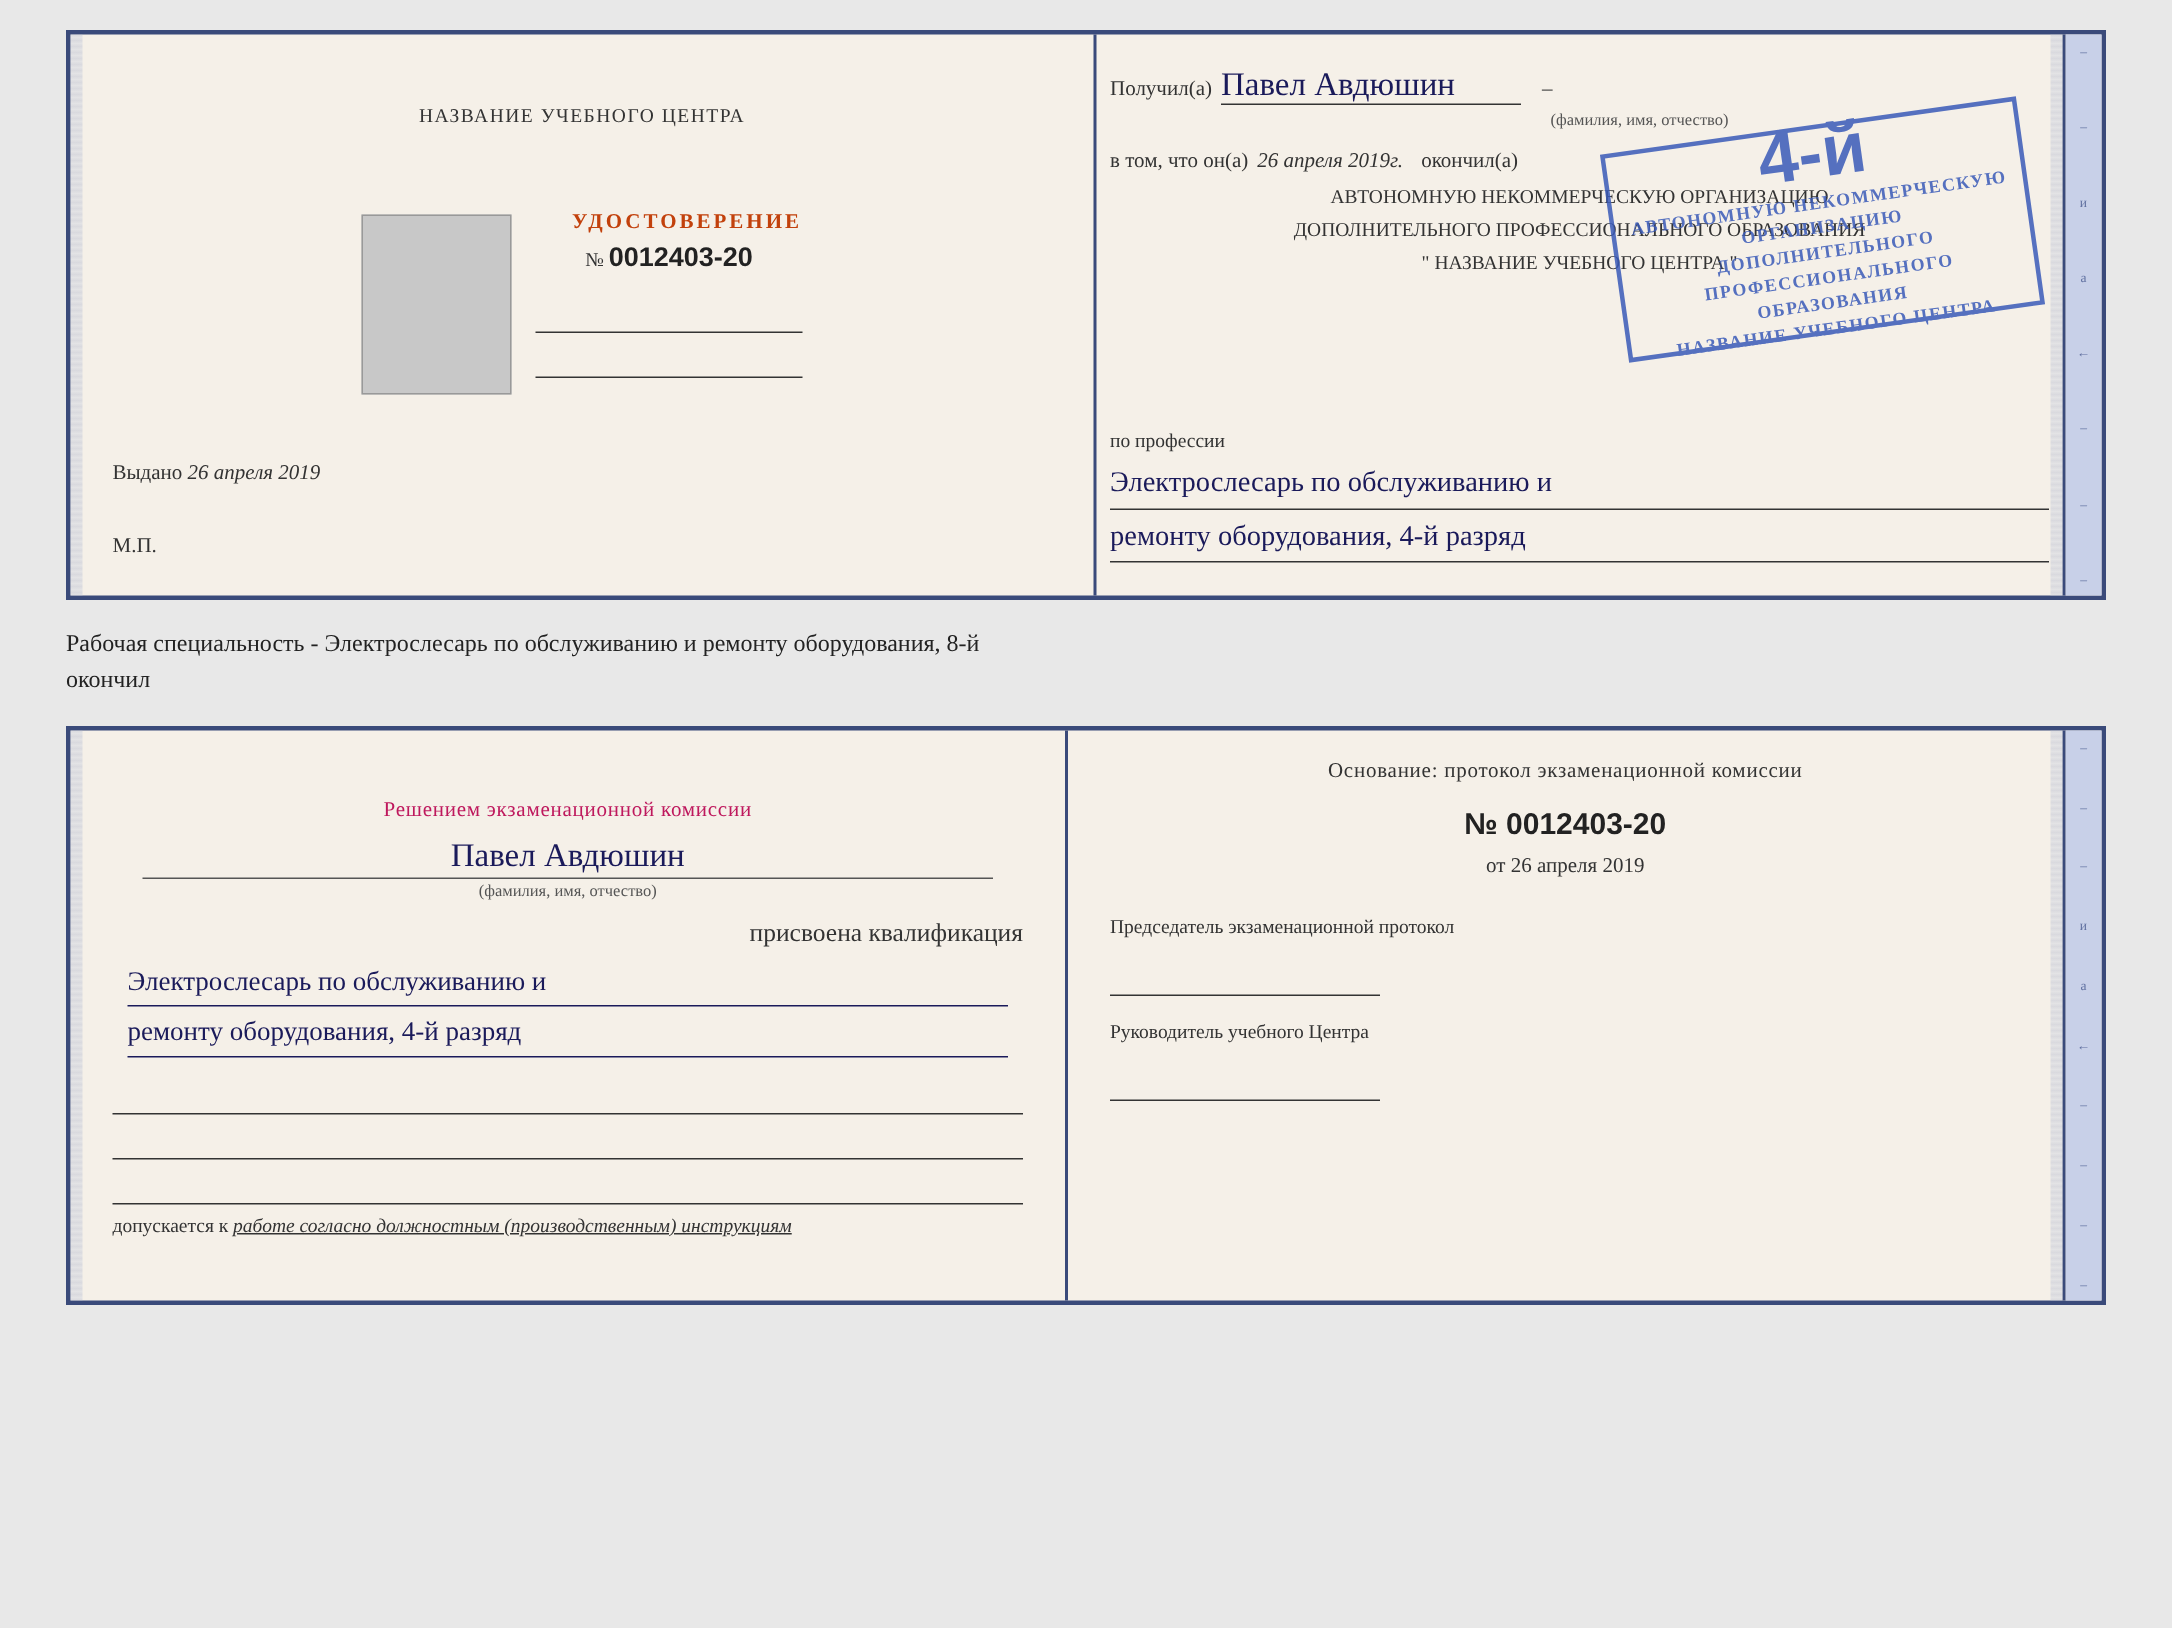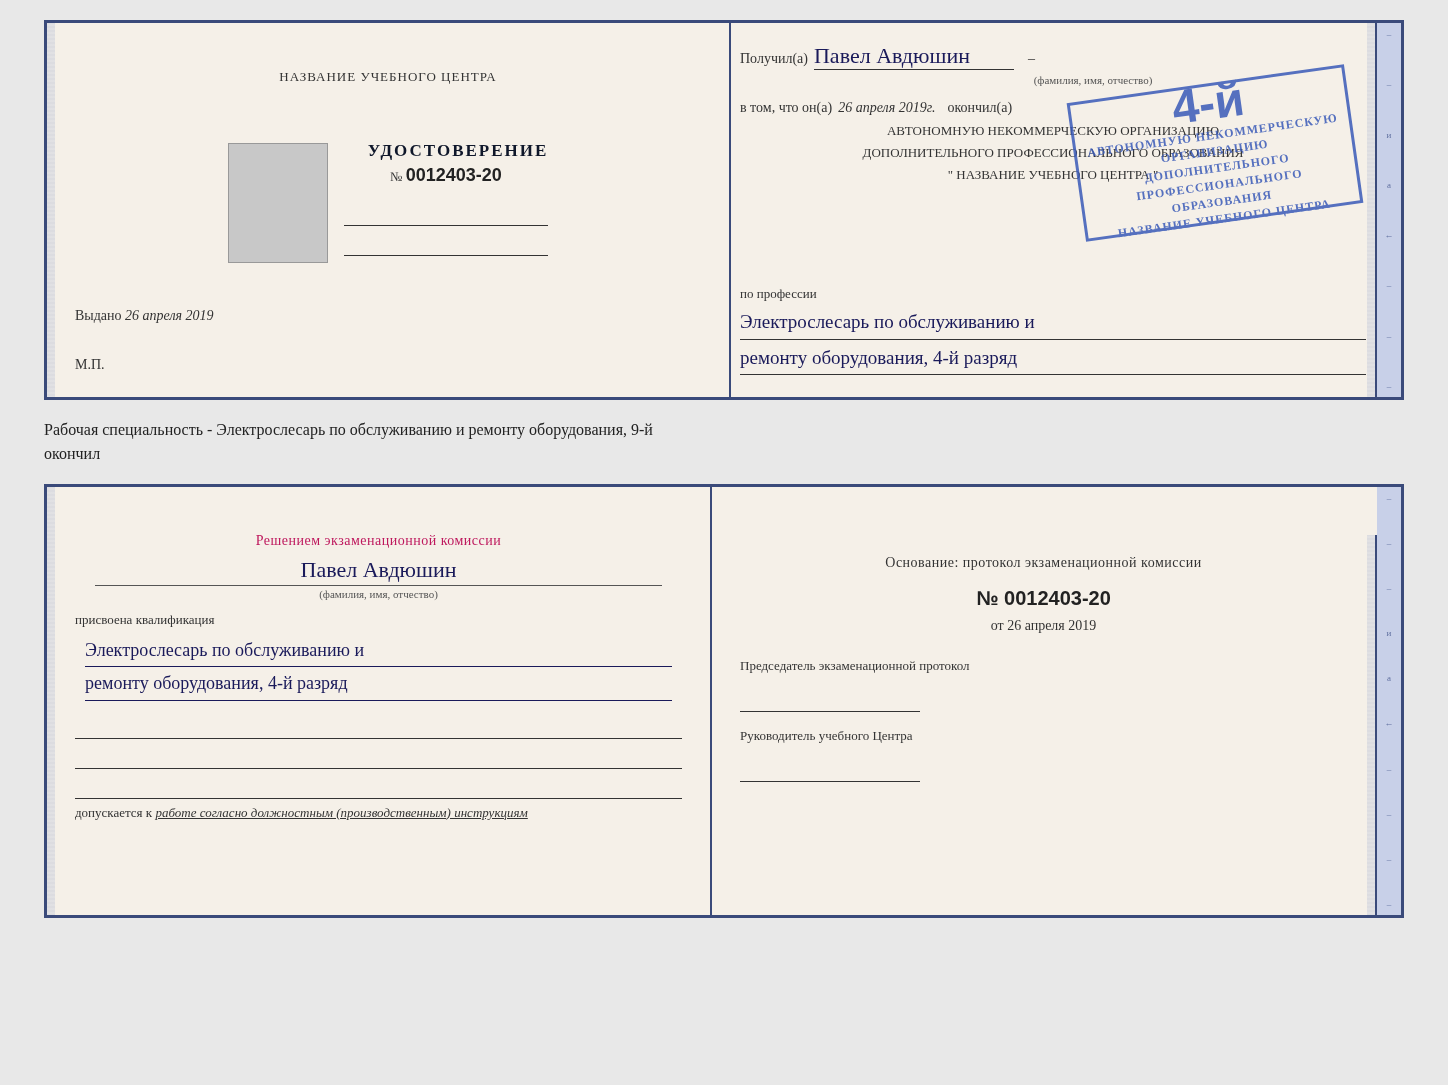--- a/index.html
+++ b/index.html
@@ -76,24 +76,24 @@
       border: 1px solid #999;
       margin: 10px 0;
     }
 
     .cert-title {
       text-align: center;
       margin: 8px 0;
     }
 
     .cert-title .word-udost {
-      font-size: 17px;
+      font-size: 14px;
       font-weight: bold;
       letter-spacing: 2px;
-      color: #0f172a;
+      color: #c2410c;
       margin-left: 24px;
     }
 
     .cert-number {
       font-size: 18px;
       font-weight: bold;
       color: #222;
       font-family: Arial, sans-serif;
     }
 
@@ -239,21 +239,20 @@
     }
 
     .bottom-left {
       min-height: 380px;
       padding: 20px 28px;
     }
 
     .bottom-right {
       min-height: 380px;
       padding: 20px 28px;
-      margin-top: 48px;
     }
 
     .commission-title {
       font-size: 14px;
       color: #be185d;
       text-align: center;
       letter-spacing: 0.5px;
       margin-bottom: 8px;
       margin-top: 26px;
     }
@@ -270,23 +269,23 @@
       font-size: 11px;
       color: #555;
       text-align: center;
       display: block;
       border-top: 1px solid #555;
       padding-top: 2px;
       margin: 0 20px;
     }
 
     .assigned-qual {
-      font-size: 13px;
-      color: #333;
-      text-align: left;
+      font-size: 17px;
+      color: #333;
+      text-align: right;
       margin: 12px 0 6px 0;
     }
 
     .qual-handwritten {
       font-family: 'Segoe Script', 'Comic Sans MS', cursive;
       font-size: 18px;
       color: #1a1a5a;
       border-bottom: 1px solid #1a1a5a;
       display: block;
       line-height: 1.8;
@@ -434,21 +433,21 @@
     <span class="edge-mark">и</span>
     <span class="edge-mark">а</span>
     <span class="edge-mark">←</span>
     <span class="edge-mark">–</span>
     <span class="edge-mark">–</span>
     <span class="edge-mark">–</span>
   </div>
 </div>
 
 <div class="between-text">
-  <div>Рабочая специальность - Электрослесарь по обслуживанию и ремонту оборудования, 9-й</div>
+  <div>Рабочая специальность - Электрослесарь по обслуживанию и ремонту оборудования, 8-й</div>
   <div>окончил</div>
 </div>
 
 <div class="document-section bottom-document">
 
   <div class="doc-half left-page bottom-left">
     <div class="commission-title">Решением экзаменационной комиссии</div>
     <div style="text-align:center; margin: 6px 0 2px 0;">
       <span class="name-handwritten">Павел Авдюшин</span>
     </div>

